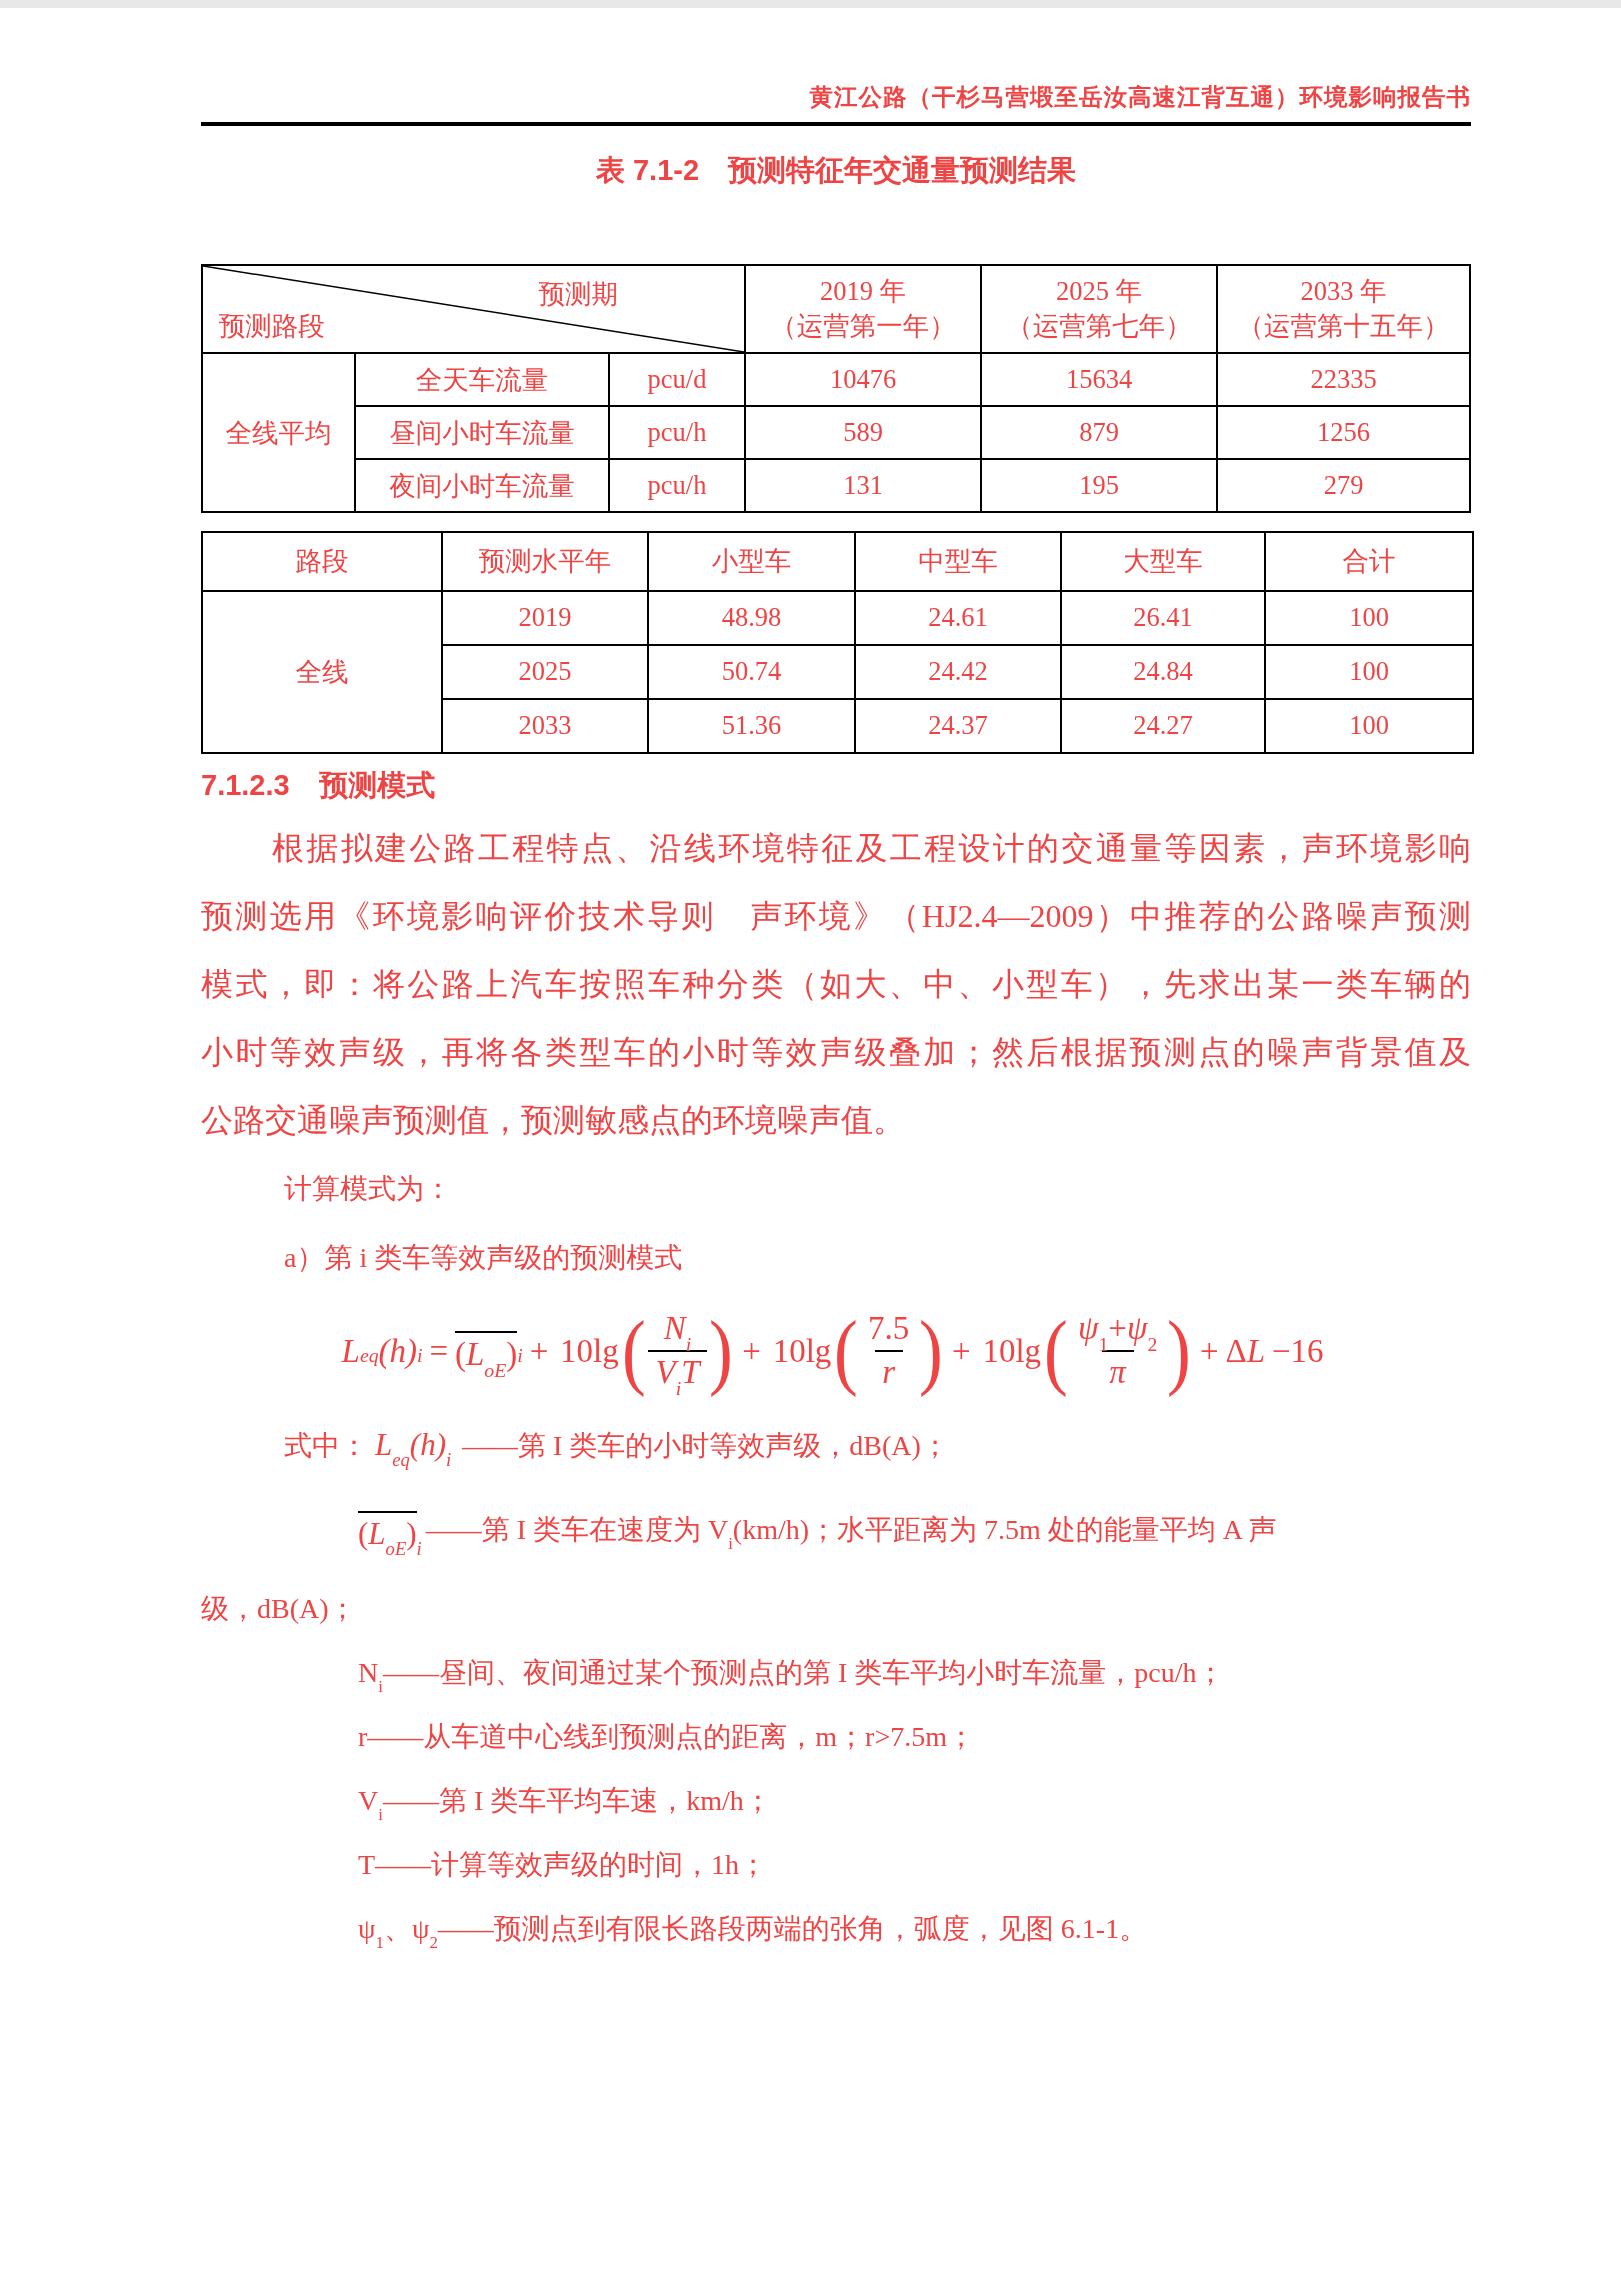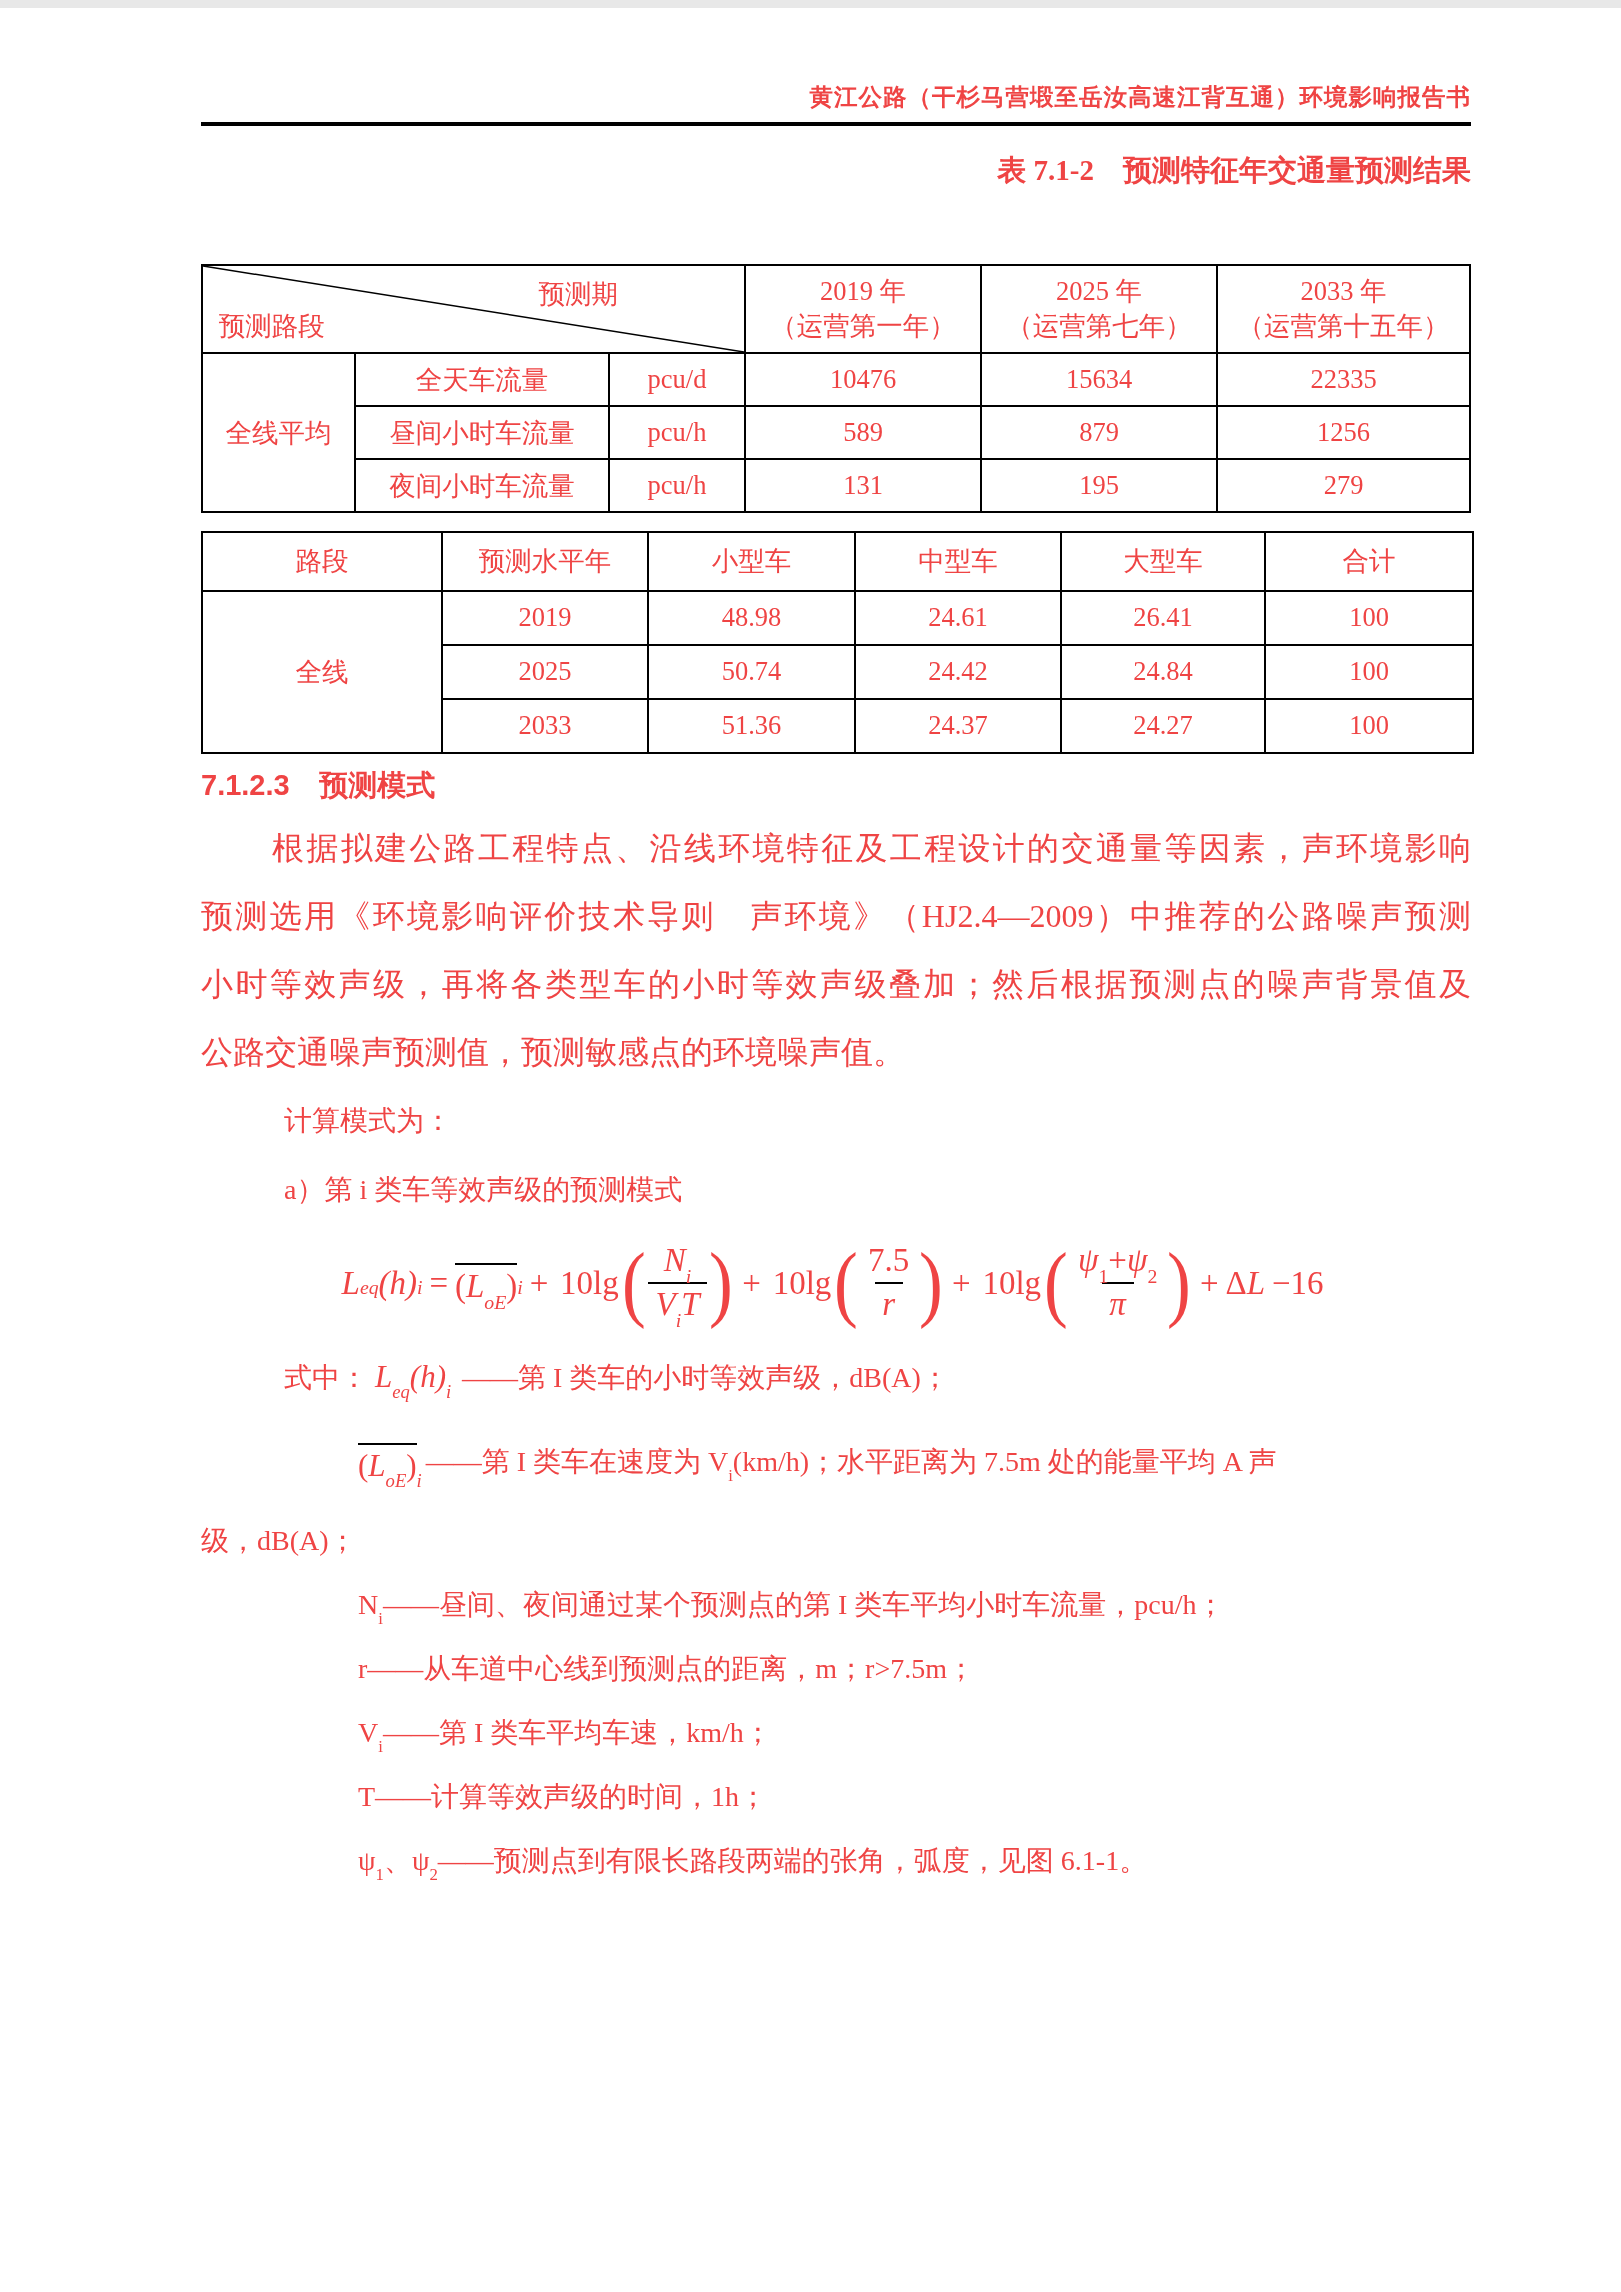--- a/index.html
+++ b/index.html
@@ -12,22 +12,22 @@
     color:#ef4444;
     overflow:hidden;
   }
   .content{margin-left:201px;width:1270px;}
 
   
   .doc-header{padding-top:73px;text-align:right;font-size:23.5px;font-weight:bold;letter-spacing:1px;}
   .rule{height:3.9px;background:#000;margin-top:8.8px;}
 
   
-  .tbl-title{display:flex;justify-content:flex-end;align-items:baseline;gap:29px;
-    font-family:Liberation Serif, serif;font-weight:bold;font-size:29px;}
+  .tbl-title{display:flex;justify-content:center;align-items:baseline;gap:29px;
+    font-family:Liberation Sans, sans-serif;font-weight:bold;font-size:29px;}
   .tbl-title.t1{margin-top:25.5px;}
   .tbl-title.t2{margin-top:15.7px;}
   .tbl-title .gap-big{margin-left:27.4px;}
 
   
   table{border-collapse:collapse;table-layout:fixed;width:1270px;border:2.9px solid #000;}
   td{border:2px solid #000;border-top-width:2.9px;border-bottom-width:2.9px;
      text-align:center;vertical-align:middle;font-size:26.5px;padding:0;}
   .tbl-traffic{margin-top:73px;}
   .tbl-traffic td.hrow{height:86px;}
@@ -197,20 +197,21 @@
       </table>
 
     <div class="sec-heading">
       <span class="sec-no">7.1.2.3</span>
       <span>预测模式</span>
     </div>
 
     <div class="para">
       <div class="para-line first">根据拟建公路工程特点、沿线环境特征及工程设计的交通量等因素，声环境影响</div>
       <div class="para-line">预测选用《环境影响评价技术导则　声环境》（HJ2.4—2009）中推荐的公路噪声预测</div>
+      <div class="para-line">模式，即：将公路上汽车按照车种分类（如大、中、小型车），先求出某一类车辆的</div>
       <div class="para-line">小时等效声级，再将各类型车的小时等效声级叠加；然后根据预测点的噪声背景值及</div>
       <div class="para-line last">公路交通噪声预测值，预测敏感点的环境噪声值。</div>
     </div>
 
     <div class="intro-line">计算模式为：</div>
     <div class="intro-line">a）第 i 类车等效声级的预测模式</div>
 
     <div class="formula-row">
       <span class="it">L</span>
         <sub class="it">eq</sub>

